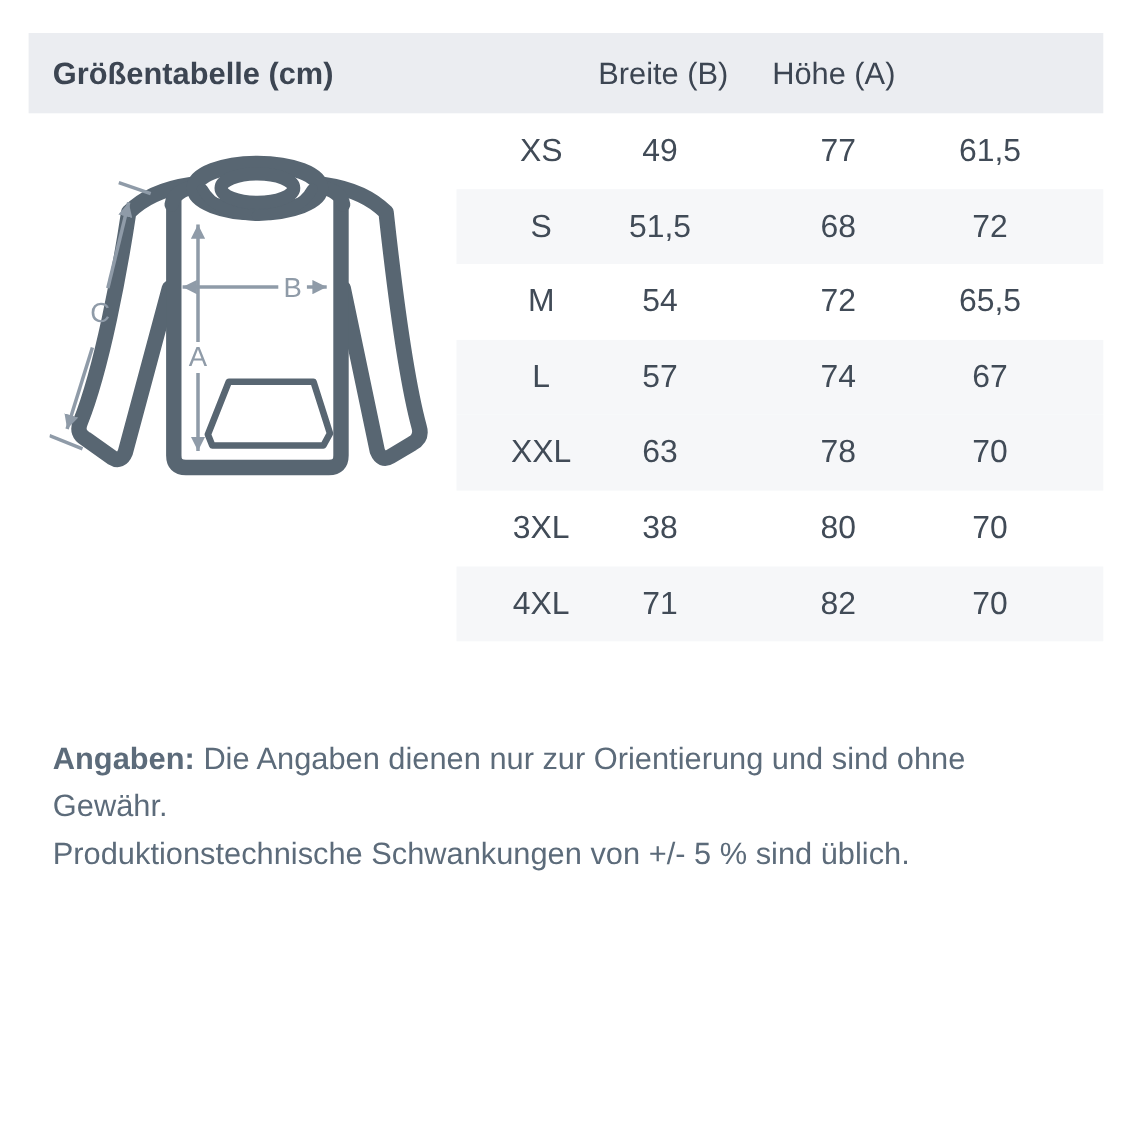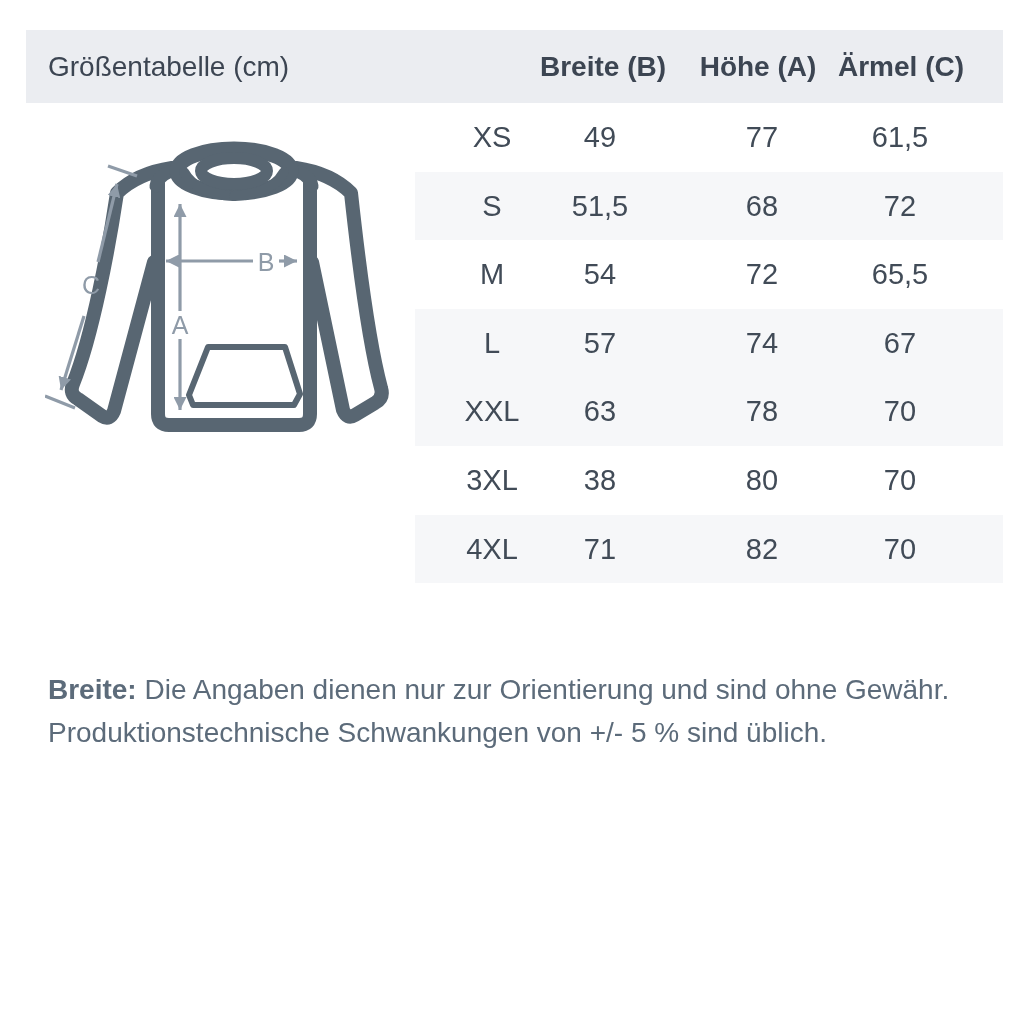--- a/index.html
+++ b/index.html
@@ -10,26 +10,26 @@
     color:var(--cell-text,#414b57);
   }
   .canvas{position:absolute;inset:0;}
   
   .header{
     position:absolute;left:26px;top:30px;width:977px;height:73px;
     background:var(--header-bg,#ebedf1);
   }
   .title{
     position:absolute;left:22px;top:0;height:88px;line-height:73px;
-    font-size:28px;font-weight:400;color:var(--heading-text,#3c4552);
+    font-size:28px;font-weight:700;color:var(--heading-text,#3c4552);
     white-space:nowrap;
   }
   .col-h{
     position:absolute;top:0;height:79px;line-height:73px;
-    font-size:28px;font-weight:700;color:var(--heading-text,#3c4552);
+    font-size:28px;font-weight:400;color:var(--heading-text,#3c4552);
     transform:translateX(-50%);white-space:nowrap;
   }
   .col-h-breite{left:577px;}
   .col-h-hoehe{left:732px;}
   .col-h-aermel{left:875px;}
   
   .rows{position:absolute;left:415px;top:103px;width:588px;text-align:right;}
   .row{position:relative;height:68.6px;}
   .row.alt{background:var(--row-alt-bg,#f6f7f9);}
   .cell{
@@ -60,21 +60,20 @@
 </style>
 </head>
 <body style="--header-bg: #ebedf1; --row-alt-bg: #f6f7f9; --heading-text: #3c4552; --cell-text: #414b57; --note-text: #5c6b7a; --hoodie: #586672; --arrow: #8f9ba8;">
 
 <div class="canvas">
 
   <div class="header">
     <div class="title">Größentabelle (cm)</div>
     <div class="col-h col-h-breite">Breite (B)</div>
     <div class="col-h col-h-hoehe">Höhe (A)</div>
-    <div class="col-h col-h-aermel">Ärmel (C)</div>
   </div>
 
   <div class="rows">
       <div class="row">
         <span class="cell c0">XS</span>
         <span class="cell c1">49</span>
         <span class="cell c2">77</span>
         <span class="cell c3">61,5</span>
       </div>
       <div class="row alt">
@@ -156,18 +155,18 @@
     <g>
       <path class="meas" d="M53,134 L72,56" marker-end="url(#ah)"></path>
       <path class="meas" d="M39,188 L16,262" marker-end="url(#ah)"></path>
       <path class="meas" stroke-width="3" d="M63,38 L92,48"></path>
       <path class="meas" stroke-width="3" d="M0,268 L30,280"></path>
       <text class="meas-label" x="46" y="157" text-anchor="middle" dominant-baseline="central">C</text>
     </g>
   </svg>
 
   <div class="note">
-    <span class="note-bold">Breite:</span>
+    <span class="note-bold">Angaben:</span>
     <span>Die Angaben dienen nur zur Orientierung und sind ohne Gewähr.</span><br>
     <span>Produktionstechnische Schwankungen von +/- 5 % sind üblich.</span>
   </div>
 
 </div>
 
 </body></html>

